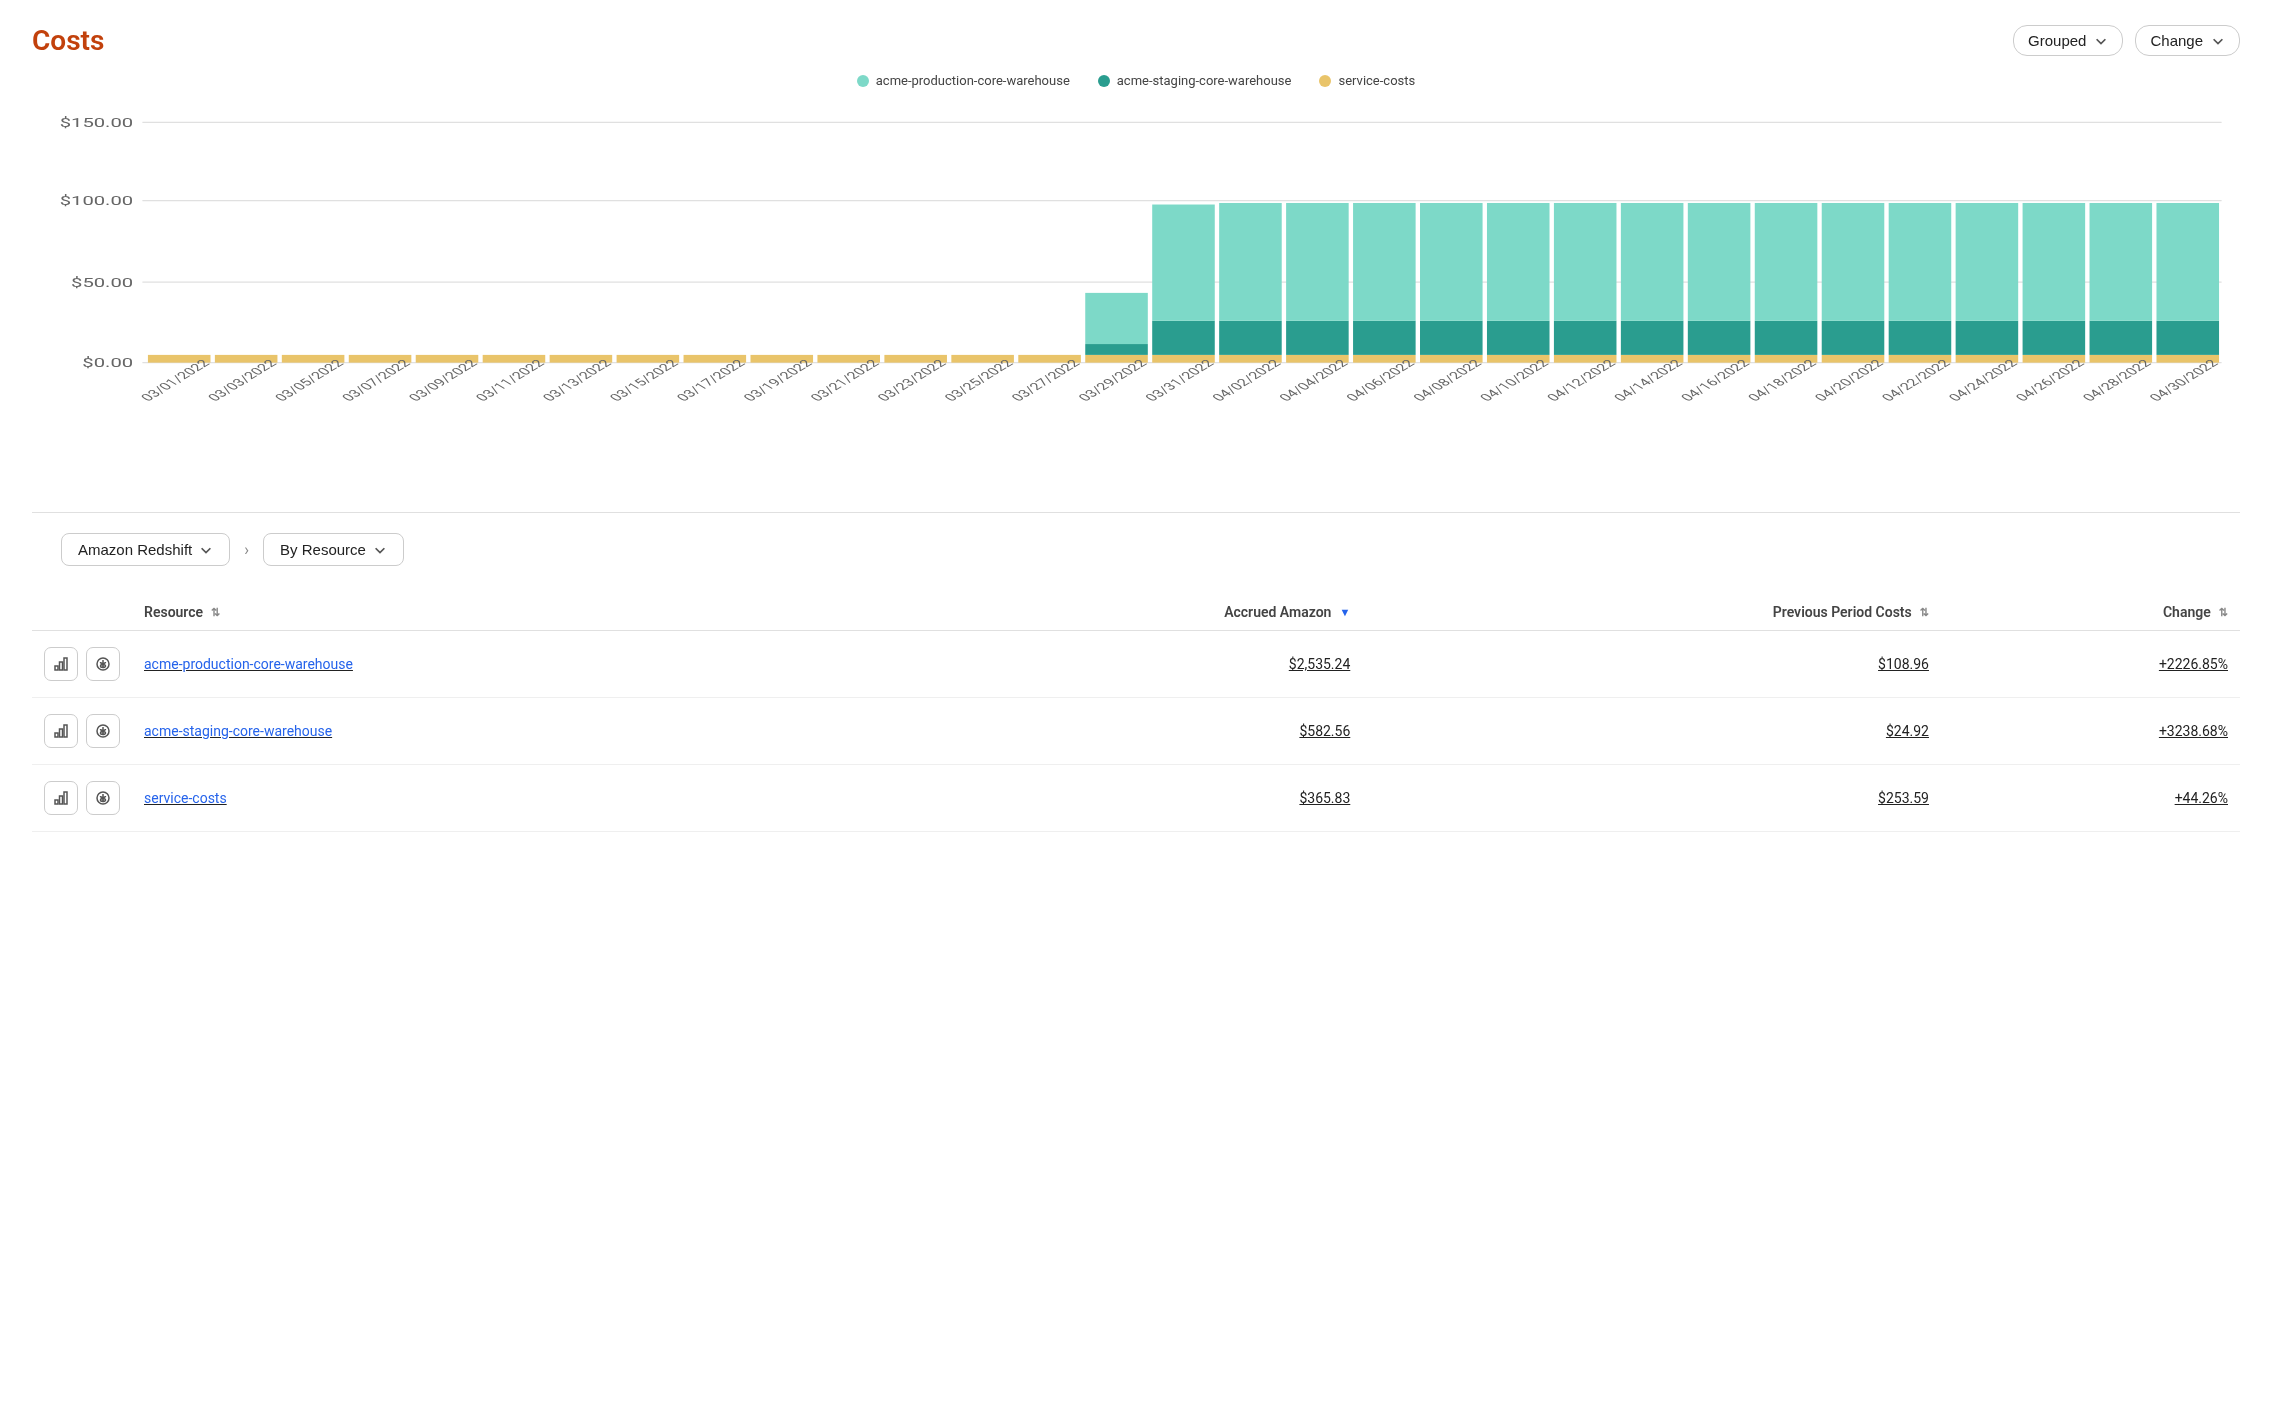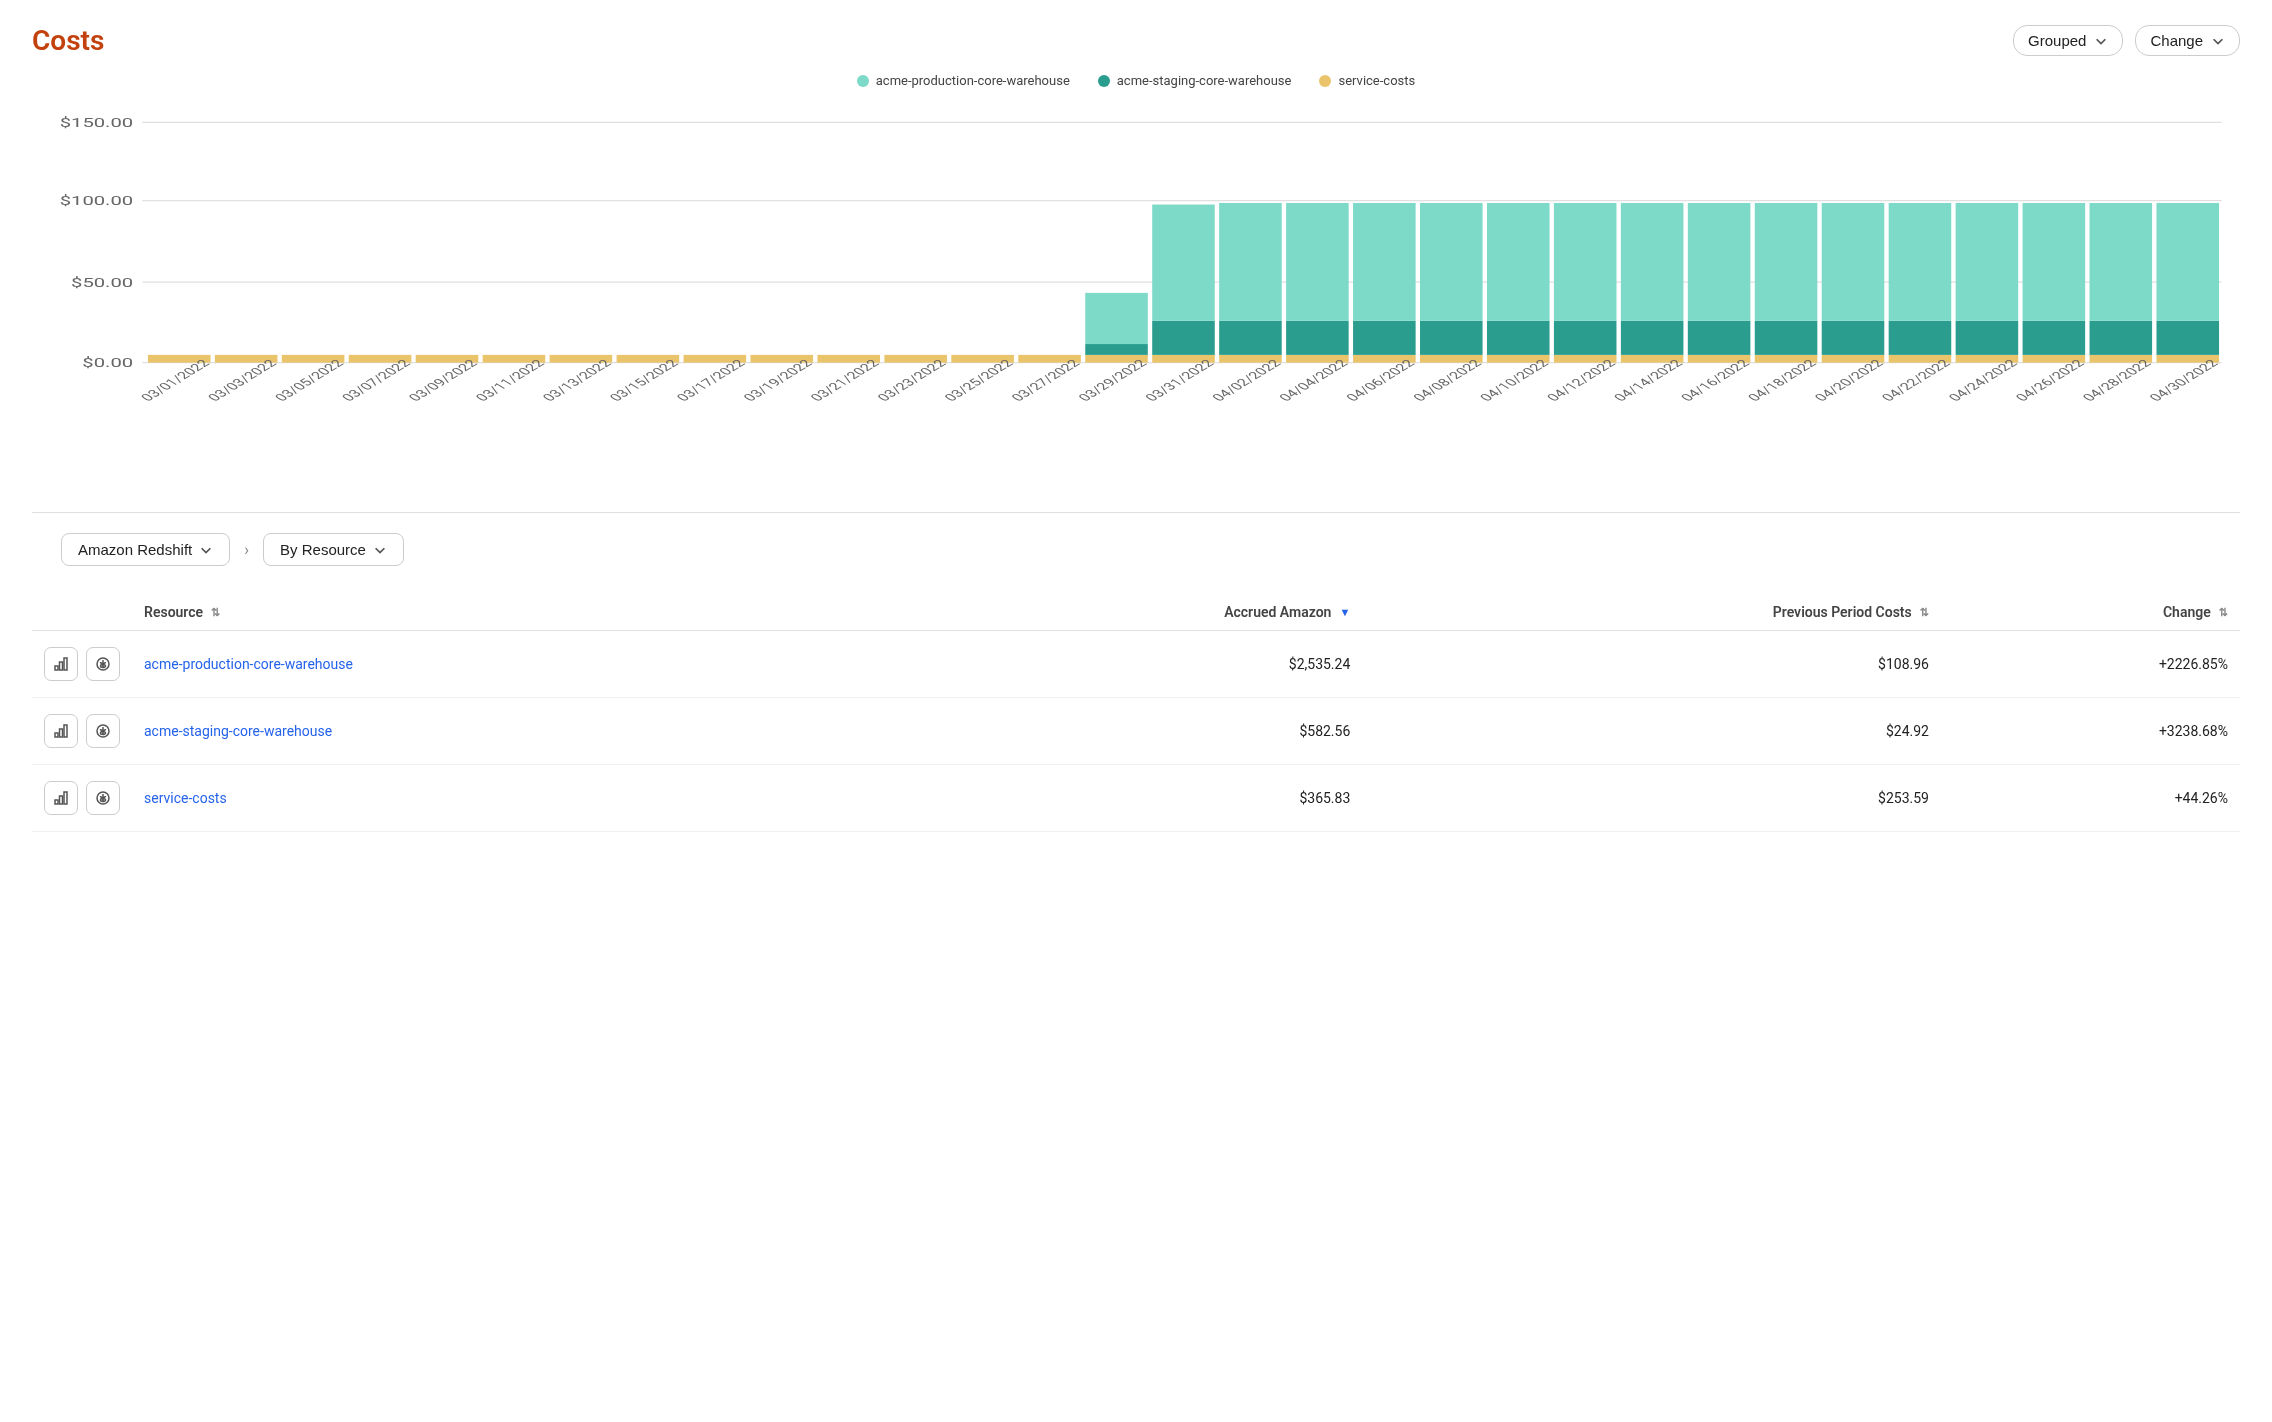--- a/index.html
+++ b/index.html
@@ -91,20 +91,21 @@
       cursor: pointer;
       color: #222;
     }
     .filter-arrow {
       font-size: 16px;
       color: #888;
     }
     table {
       width: 100%;
       border-collapse: collapse;
+      text-decoration: underline;
     }
     thead th {
       text-align: left;
       font-size: 14px;
       font-weight: 600;
       color: #444;
       padding: 10px 12px;
       border-bottom: 1.5px solid #e0e0e0;
     }
     thead th.right { text-align: right; }

